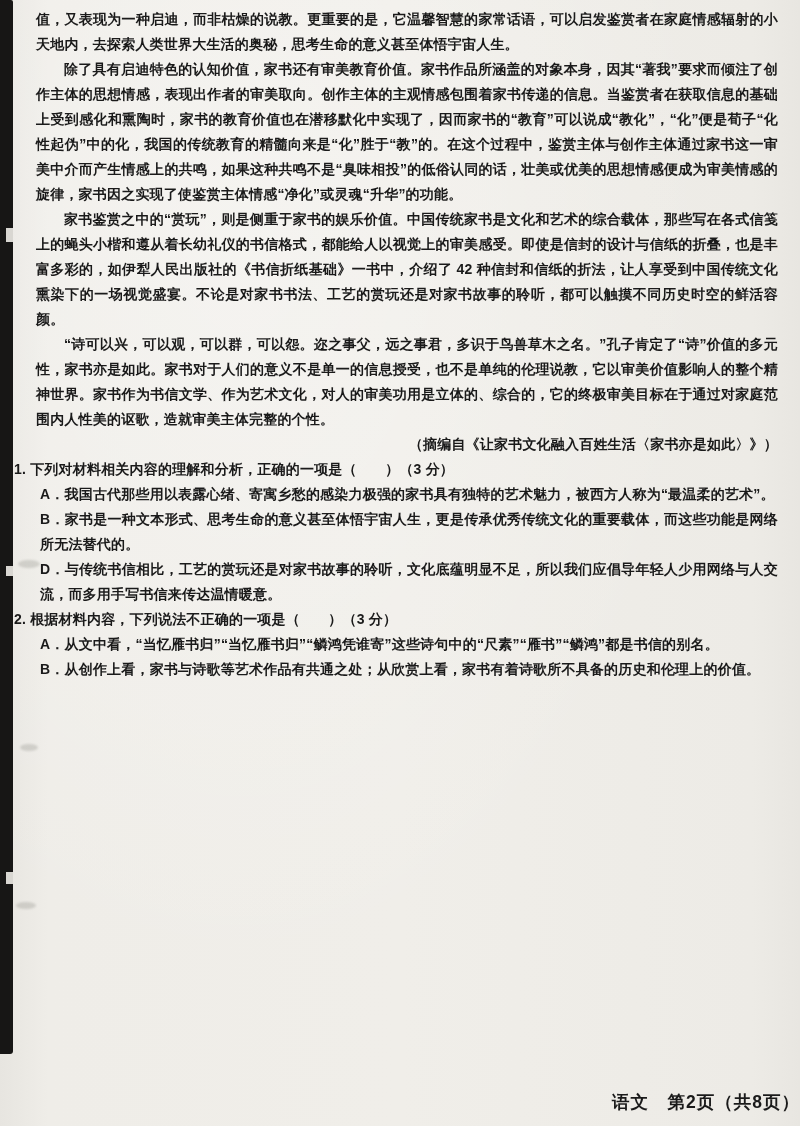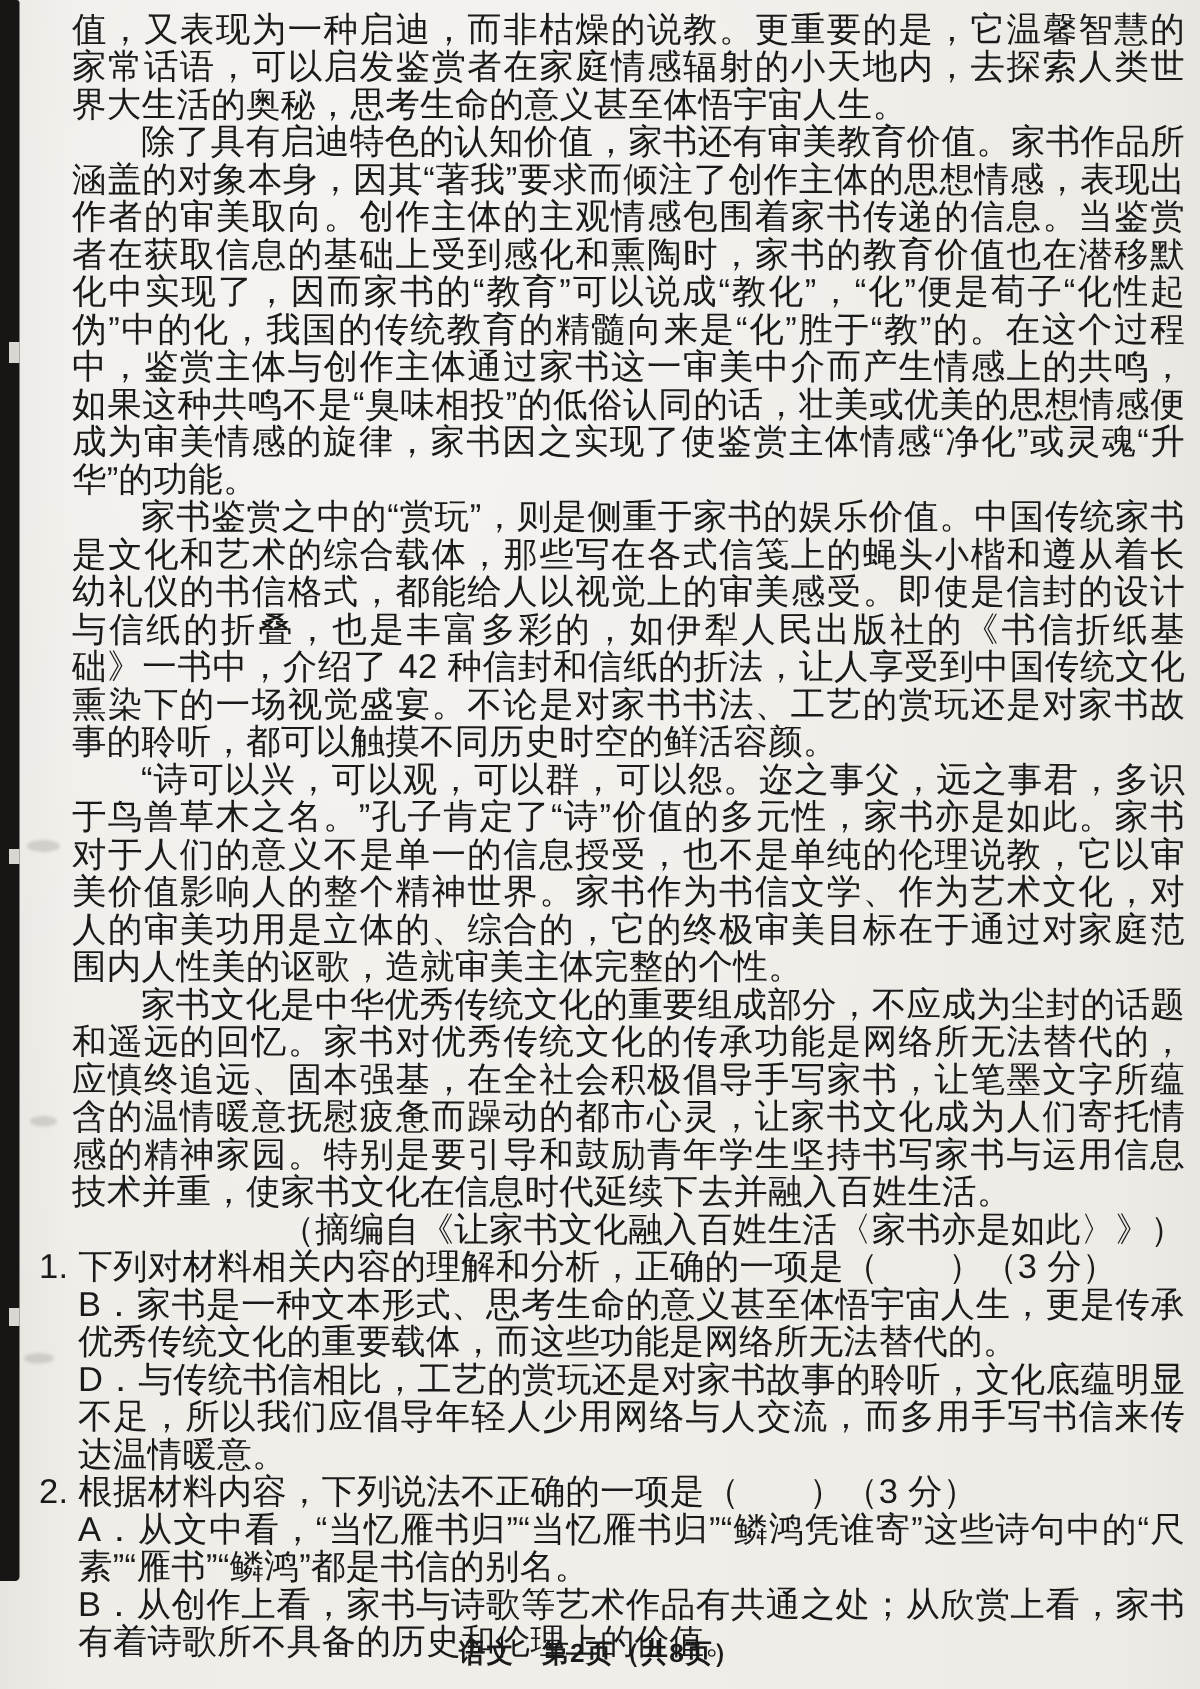--- a/index.html
+++ b/index.html
@@ -43,42 +43,42 @@
     background: rgba(120,118,112,0.25);
     border-radius: 50%;
     filter: blur(1px);
   }
   .smudge.s1 { left: 18px; top: 560px; width: 22px; height: 8px; }
   .smudge.s2 { left: 20px; top: 744px; width: 18px; height: 7px; }
   .smudge.s3 { left: 16px; top: 902px; width: 20px; height: 7px; }
 
   .textcol {
     position: absolute;
-    left: 48px;
+    left: 36px;
     top: 7px;
     width: 742px;
-    font-size: 23px;
+    font-size: 14px;
     line-height: 25px;
-    font-weight: 400;
+    font-weight: 700;
     text-align: justify;
     letter-spacing: 0.2px;
   }
   .textcol p { margin: 0; padding: 0; }
   p.body          { text-indent: 0; }
   p.body-indent   { text-indent: 2em; }
   p.attribution   { text-align: right; text-indent: 0; }
   p.question      { margin-left: -22px; text-indent: 0; }
   p.option        { margin-left: 4px;  text-indent: 0; }
 
   .pagefooter {
     position: absolute;
     left: 0;
     right: 0;
     top: 1090px;
-    text-align: center;
+    text-align: right;
     font-size: 17.5px;
     font-weight: 700;
     letter-spacing: 1px;
     color: #1a1a1a;
   }
 </style>
 </head>
 <body>
 
 <div class="page">
@@ -91,23 +91,23 @@
 
   <div class="smudge s1"></div>
   <div class="smudge s2"></div>
   <div class="smudge s3"></div>
 
   <main class="textcol" id="blocks">
       <p class="body">值，又表现为一种启迪，而非枯燥的说教。更重要的是，它温馨智慧的家常话语，可以启发鉴赏者在家庭情感辐射的小天地内，去探索人类世界大生活的奥秘，思考生命的意义甚至体悟宇宙人生。</p>
       <p class="body-indent">除了具有启迪特色的认知价值，家书还有审美教育价值。家书作品所涵盖的对象本身，因其“著我”要求而倾注了创作主体的思想情感，表现出作者的审美取向。创作主体的主观情感包围着家书传递的信息。当鉴赏者在获取信息的基础上受到感化和熏陶时，家书的教育价值也在潜移默化中实现了，因而家书的“教育”可以说成“教化”，“化”便是荀子“化性起伪”中的化，我国的传统教育的精髓向来是“化”胜于“教”的。在这个过程中，鉴赏主体与创作主体通过家书这一审美中介而产生情感上的共鸣，如果这种共鸣不是“臭味相投”的低俗认同的话，壮美或优美的思想情感便成为审美情感的旋律，家书因之实现了使鉴赏主体情感“净化”或灵魂“升华”的功能。</p>
       <p class="body-indent">家书鉴赏之中的“赏玩”，则是侧重于家书的娱乐价值。中国传统家书是文化和艺术的综合载体，那些写在各式信笺上的蝇头小楷和遵从着长幼礼仪的书信格式，都能给人以视觉上的审美感受。即使是信封的设计与信纸的折叠，也是丰富多彩的，如伊犁人民出版社的《书信折纸基础》一书中，介绍了 42 种信封和信纸的折法，让人享受到中国传统文化熏染下的一场视觉盛宴。不论是对家书书法、工艺的赏玩还是对家书故事的聆听，都可以触摸不同历史时空的鲜活容颜。</p>
       <p class="body-indent">“诗可以兴，可以观，可以群，可以怨。迩之事父，远之事君，多识于鸟兽草木之名。”孔子肯定了“诗”价值的多元性，家书亦是如此。家书对于人们的意义不是单一的信息授受，也不是单纯的伦理说教，它以审美价值影响人的整个精神世界。家书作为书信文学、作为艺术文化，对人的审美功用是立体的、综合的，它的终极审美目标在于通过对家庭范围内人性美的讴歌，造就审美主体完整的个性。</p>
-      <p class="body-indent">家书文化是中华优秀传统文化的重要组成部分，不应成为尘封的话题和遥远的回忆。家书对优秀传统文化的传承功能是网络所无法替代的，应慎终追远、固本强基，在全社会积极倡导手写家书，让笔墨文字所蕴含的温情暖意抚慰疲惫而躁动的都市心灵，让家书文化成为人们寄托情感的精神家园。特别是要引导和鼓励青年学生坚持书写家书与运用信息技术并重，使家书文化在信息时代延续下去并融入百姓生活。</p>
       <p class="attribution">（摘编自《让家书文化融入百姓生活〈家书亦是如此〉》）</p>
       <p class="question">1. 下列对材料相关内容的理解和分析，正确的一项是（　　）（3 分）</p>
+      <p class="option">A．我国古代那些用以表露心绪、寄寓乡愁的感染力极强的家书具有独特的艺术魅力，被西方人称为“最温柔的艺术”。</p>
       <p class="option">B．家书是一种文本形式、思考生命的意义甚至体悟宇宙人生，更是传承优秀传统文化的重要载体，而这些功能是网络所无法替代的。</p>
       <p class="option">D．与传统书信相比，工艺的赏玩还是对家书故事的聆听，文化底蕴明显不足，所以我们应倡导年轻人少用网络与人交流，而多用手写书信来传达温情暖意。</p>
       <p class="question">2. 根据材料内容，下列说法不正确的一项是（　　）（3 分）</p>
       <p class="option">A．从文中看，“当忆雁书归”“当忆雁书归”“鳞鸿凭谁寄”这些诗句中的“尺素”“雁书”“鳞鸿”都是书信的别名。</p>
       <p class="option">B．从创作上看，家书与诗歌等艺术作品有共通之处；从欣赏上看，家书有着诗歌所不具备的历史和伦理上的价值。</p>
     </main>
 
   <footer class="pagefooter">
     <span>语文　第2页（共8页）</span>
   </footer>

